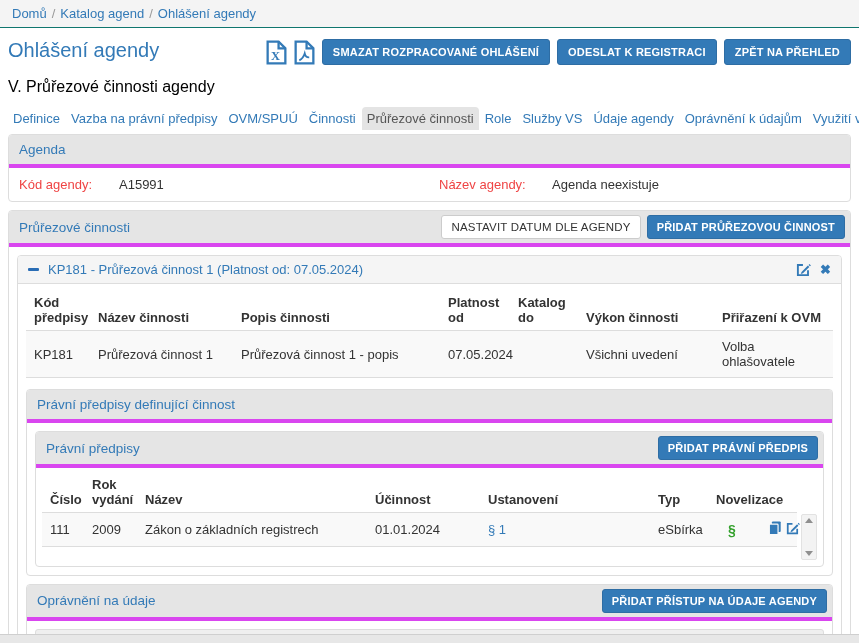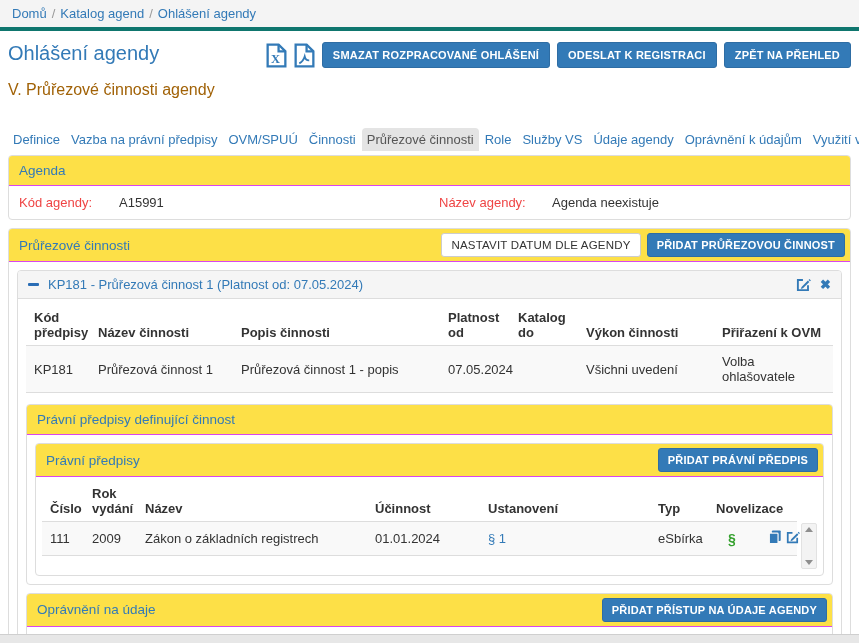--- a/index.html
+++ b/index.html
@@ -5,51 +5,51 @@
   * { box-sizing: border-box; }
   html,body { margin:0; padding:0; }
   body {
     width:859px; height:643px; position:relative; overflow:hidden;
     font-family:"Liberation Sans", sans-serif; font-size:13px; color:#333; background:#fff;
   }
   a { text-decoration:none; cursor:pointer; }
   .link { color:#337ab7; }
 
   
-  .breadcrumb { background:#f4f4f4; border-bottom:4px solid #0f766e; padding:6px 12px; font-size:13px; }
+  .breadcrumb { background:#f4f4f4; border-bottom:1px solid #0f766e; padding:6px 12px; font-size:13px; }
   .breadcrumb .sep { color:#999; margin:0 5px; }
 
   .content { padding:0 8px; }
 
   
   .page-header { display:flex; justify-content:space-between; align-items:flex-start; margin-top:11px; }
   h1 { font-size:20px; color:#337ab7; font-weight:normal; margin:0; }
   .header-actions { display:flex; align-items:center; gap:7px; }
   .file-icon { display:inline-flex; cursor:pointer; }
-  h2.subtitle { font-size:16px; color:#a16207; font-weight:normal; margin:13px 0 29px; }
+  h2.subtitle { font-size:16px; color:#000000; font-weight:normal; margin:13px 0 11px; }
 
   
   .btn {
     border:1px solid #2e6da4; background:#337ab7; color:#fff;
     font-family:inherit; font-size:11px; font-weight:bold; letter-spacing:.2px;
     padding:6px 10px; border-radius:3px; cursor:pointer; white-space:nowrap;
   }
   .btn.small { padding:5px 9px; }
   .btn.default { background:#fff; color:#333; border-color:#ccc; font-weight:normal; font-size:11.5px; }
 
   
   .tabs { display:flex; gap:1px; font-size:13px; margin-bottom:4px; }
   .tab { color:#337ab7; padding:4px 5px; white-space:nowrap; }
   .tab.active { background:#e4e4e4; color:#555; border-radius:4px 4px 0 0; }
 
   
   .panel { border:1px solid #ddd; border-radius:4px; background:#fff; }
   .panel-heading {
-    background:#fde047; color:#337ab7; padding:7px 10px;
-    border-bottom:1px solid #d946ef; border-radius:3px 3px 0 0; font-size:13.5px;
+    background:#e5e5e5; color:#337ab7; padding:7px 10px;
+    border-bottom:4px solid #d946ef; border-radius:3px 3px 0 0; font-size:13.5px;
   }
   .panel-heading.flex { display:flex; justify-content:space-between; align-items:center; padding:4px 5px 4px 10px; }
   .mb { margin-bottom:8px; }
 
   
   .agenda-grid { display:grid; grid-template-columns:100px 320px 113px auto; align-items:center; padding:9px 10px; }
   .lbl { color:#ef4444; }
   .val { color:#333; }
 
   

